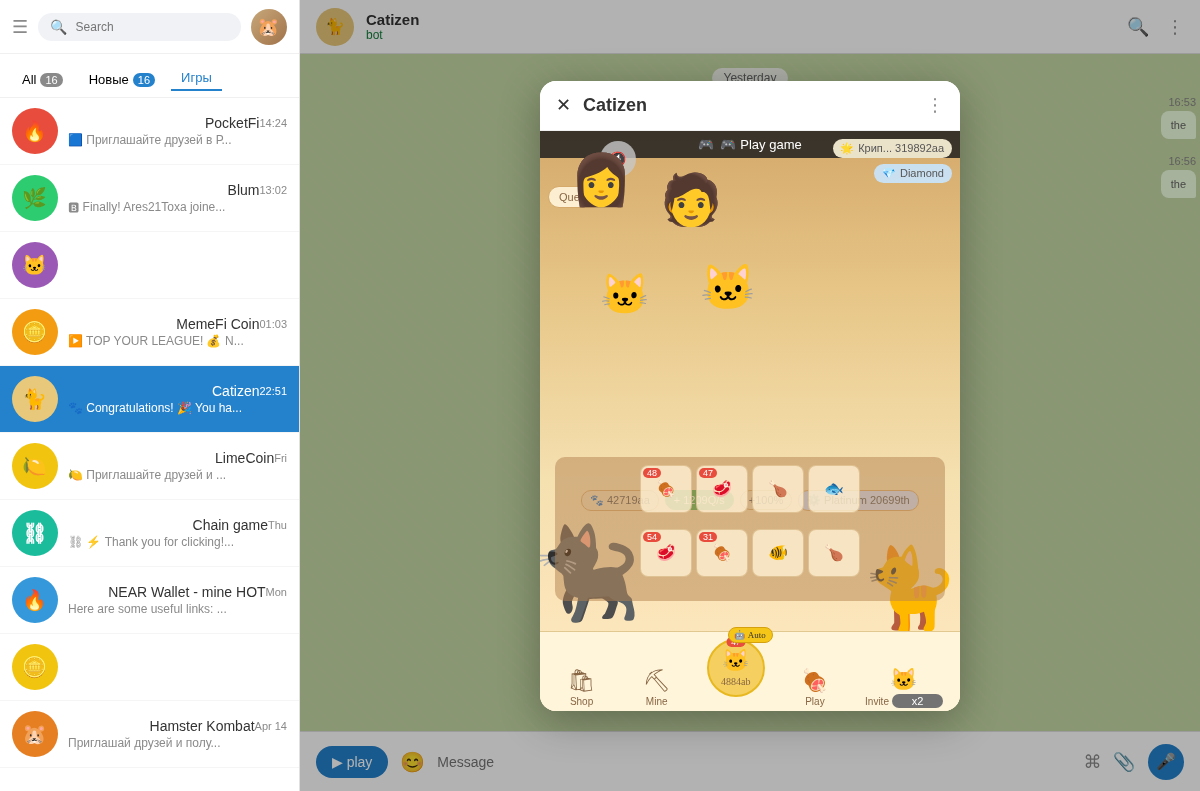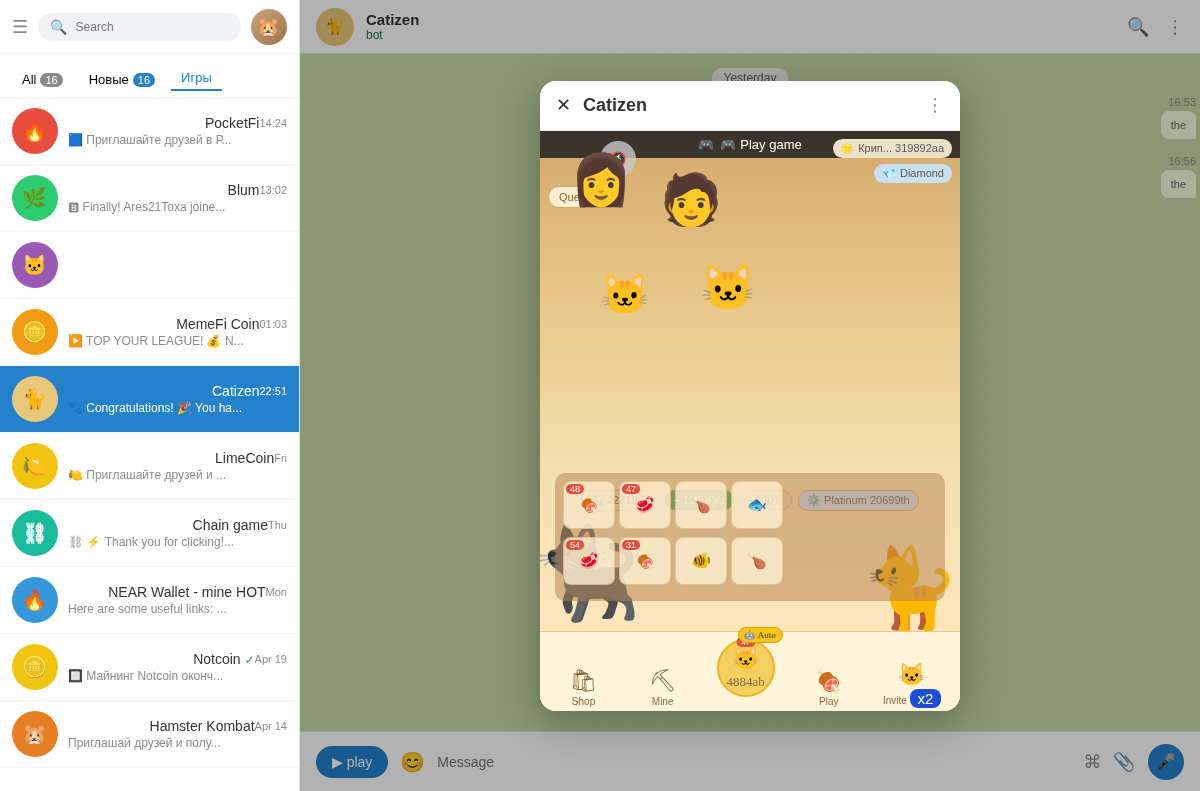--- a/index.html
+++ b/index.html
@@ -209,21 +209,21 @@
       display: flex; align-items: center; gap: 3px; border: 1px solid #d4a96a;
     }
     .stat-pill.green { background: #4caf50; color: #fff; border-color: #4caf50; }
     .stat-pill.blue { background: rgba(200,220,255,0.95); }
 
     
     .food-grid {
       position: absolute; bottom: 110px; left: 15px; right: 15px;
       background: rgba(180,130,80,0.5); border-radius: 10px; padding: 8px;
     }
-    .food-row { display: flex; gap: 4px; margin-bottom: 8px; }
+    .food-row { display: flex; gap: 4px; justify-content: center; margin-bottom: 16px; }
     .food-item {
       width: 52px; height: 48px; background: rgba(255,240,210,0.8);
       border-radius: 8px; display: flex; flex-direction: column;
       align-items: center; justify-content: center; font-size: 16px;
       position: relative; border: 1px solid rgba(200,160,100,0.5);
     }
     .food-badge {
       position: absolute; top: 2px; left: 2px;
       background: #e74c3c; color: #fff; border-radius: 6px;
       font-size: 9px; padding: 0 4px;
@@ -253,22 +253,22 @@
       position: absolute; top: -4px; left: 50%; transform: translateX(-50%);
       background: #e74c3c; color: #fff; border-radius: 8px;
       font-size: 9px; padding: 0 5px; white-space: nowrap;
     }
     .auto-badge {
       position: absolute; top: -14px; right: -10px;
       background: #f5c518; color: #333; border-radius: 8px;
       font-size: 9px; padding: 2px 6px; border: 1px solid #d4a010;
     }
     .invite-badge {
-      background: #1d4ed8; color: #fff; border-radius: 8px;
-      font-size: 15px; padding: 1px 8px;
+      background: #737373; color: #fff; border-radius: 8px;
+      font-size: 11px; padding: 1px 20px;
     }
 
     
     .play-game-bar {
       background: rgba(30,30,30,0.85); color: #fff;
       text-align: center; padding: 6px; font-size: 13px;
       display: flex; align-items: center; justify-content: center; gap: 6px;
     }
     .stub-container { display: flex; flex-direction: column; align-items: flex-end; }
     .stub-time { font-size: 11px; color: #888; margin-bottom: 3px; }
@@ -405,30 +405,20 @@
         <div class="chat-row1">
           <span class="chat-name">NEAR Wallet - mine HOT</span>
           <span class="chat-time">Mon</span>
         </div>
         <div class="chat-preview">Here are some useful links: ...</div>
       </div>
     </div>
 
     <div class="chat-item">
       <div class="chat-avatar" style="background: #f1c40f; color: #333;">🪙</div>
-      <div class="chat-info">
-        <div class="chat-row1">
-          <span class="chat-name">
-            <span>Notcoin</span>
-            <span class="verified-icon"> ✓</span>
-          </span>
-          <span class="chat-time">Apr 19</span>
-        </div>
-        <div class="chat-preview">🔲 Майнинг Notcoin оконч...</div>
-      </div>
     </div>
 
     <div class="chat-item">
       <div class="chat-avatar" style="background: #e67e22;">🐹</div>
       <div class="chat-info">
         <div class="chat-row1">
           <span class="chat-name">Hamster Kombat</span>
           <span class="chat-time">Apr 14</span>
         </div>
         <div class="chat-preview">Приглашай друзей и полу...</div>
@@ -568,21 +558,21 @@
             <span>Shop</span>
           </div>
           <div class="nav-item">
             <span class="nav-item-icon">⛏</span>
             <span>Mine</span>
           </div>
           <div class="nav-item main-nav" style="position:relative;font-family:Liberation Serif, serif;">
             <span class="nav-badge">47</span>
             <div class="auto-badge">🤖 Auto</div>
             <span class="nav-item-icon">🐱</span>
-            <span style="font-size:13px;">4884ab</span>
+            <span style="font-size:10px;">4884ab</span>
           </div>
           <div class="nav-item">
             <span class="nav-item-icon">🍖</span>
             <span>Play</span>
           </div>
           <div class="nav-item">
             <span class="nav-item-icon">🐱</span>
             <span>
               <span>Invite</span>
               <span class="invite-badge">x2</span>

